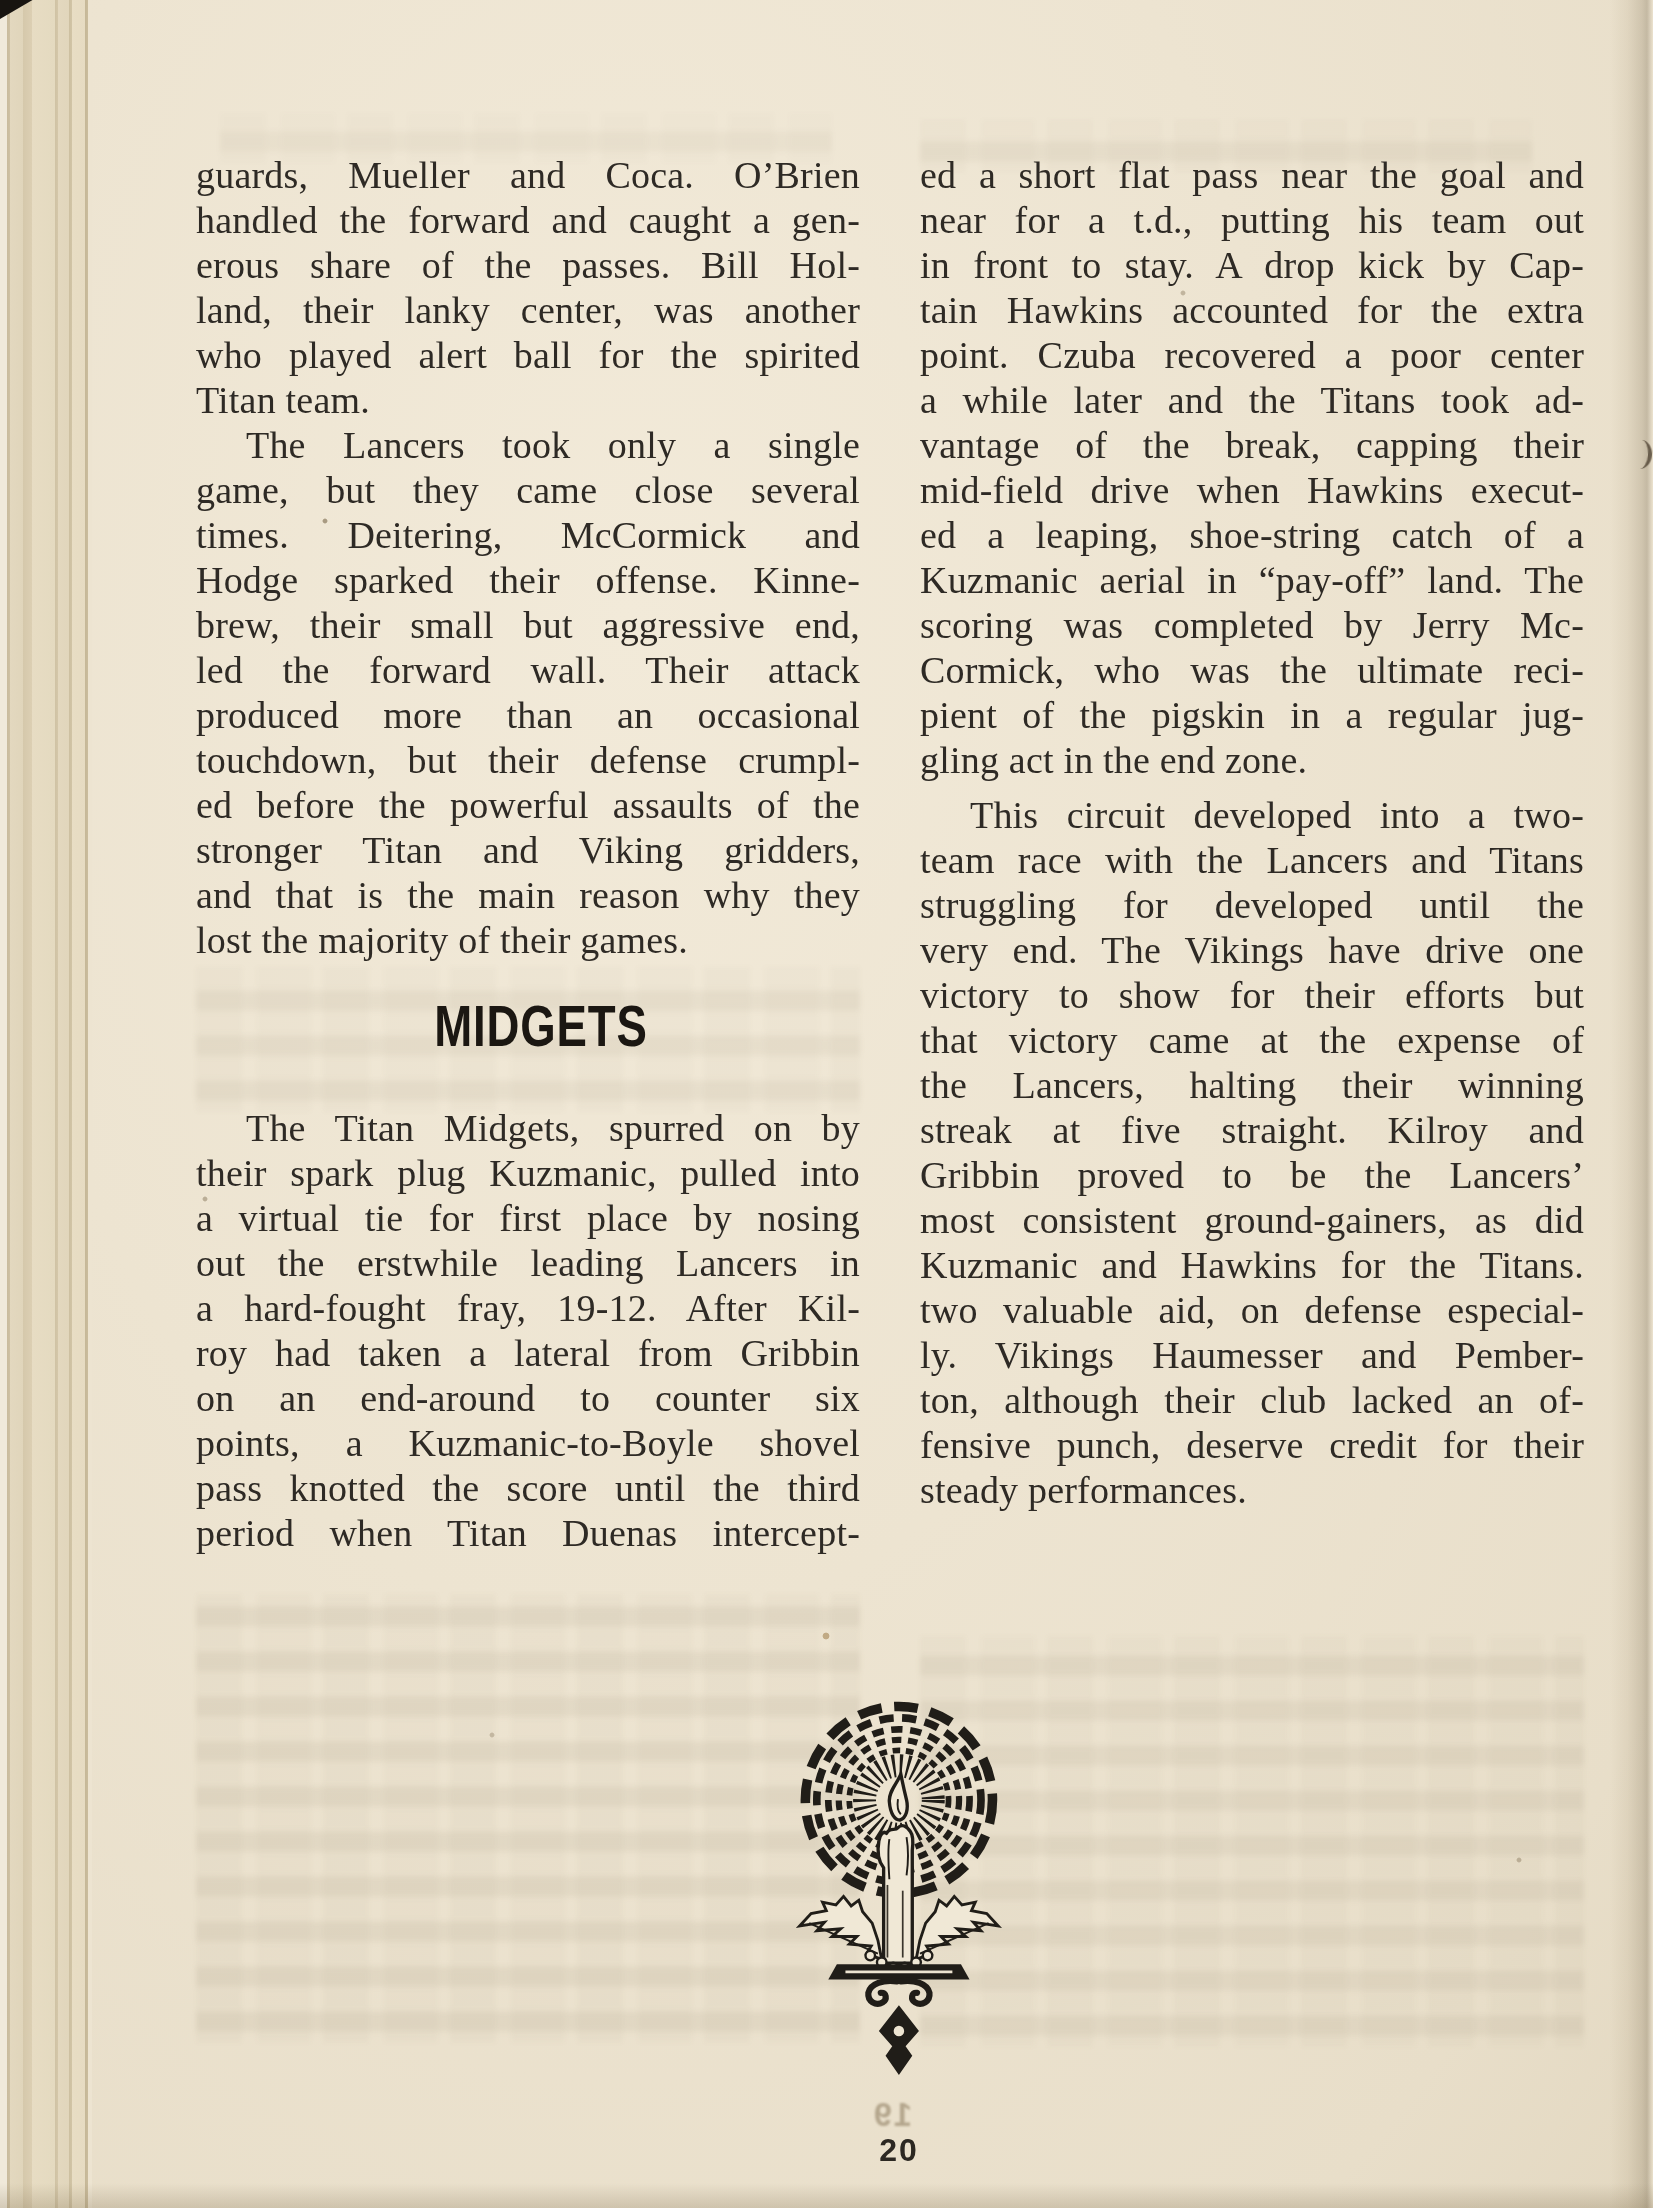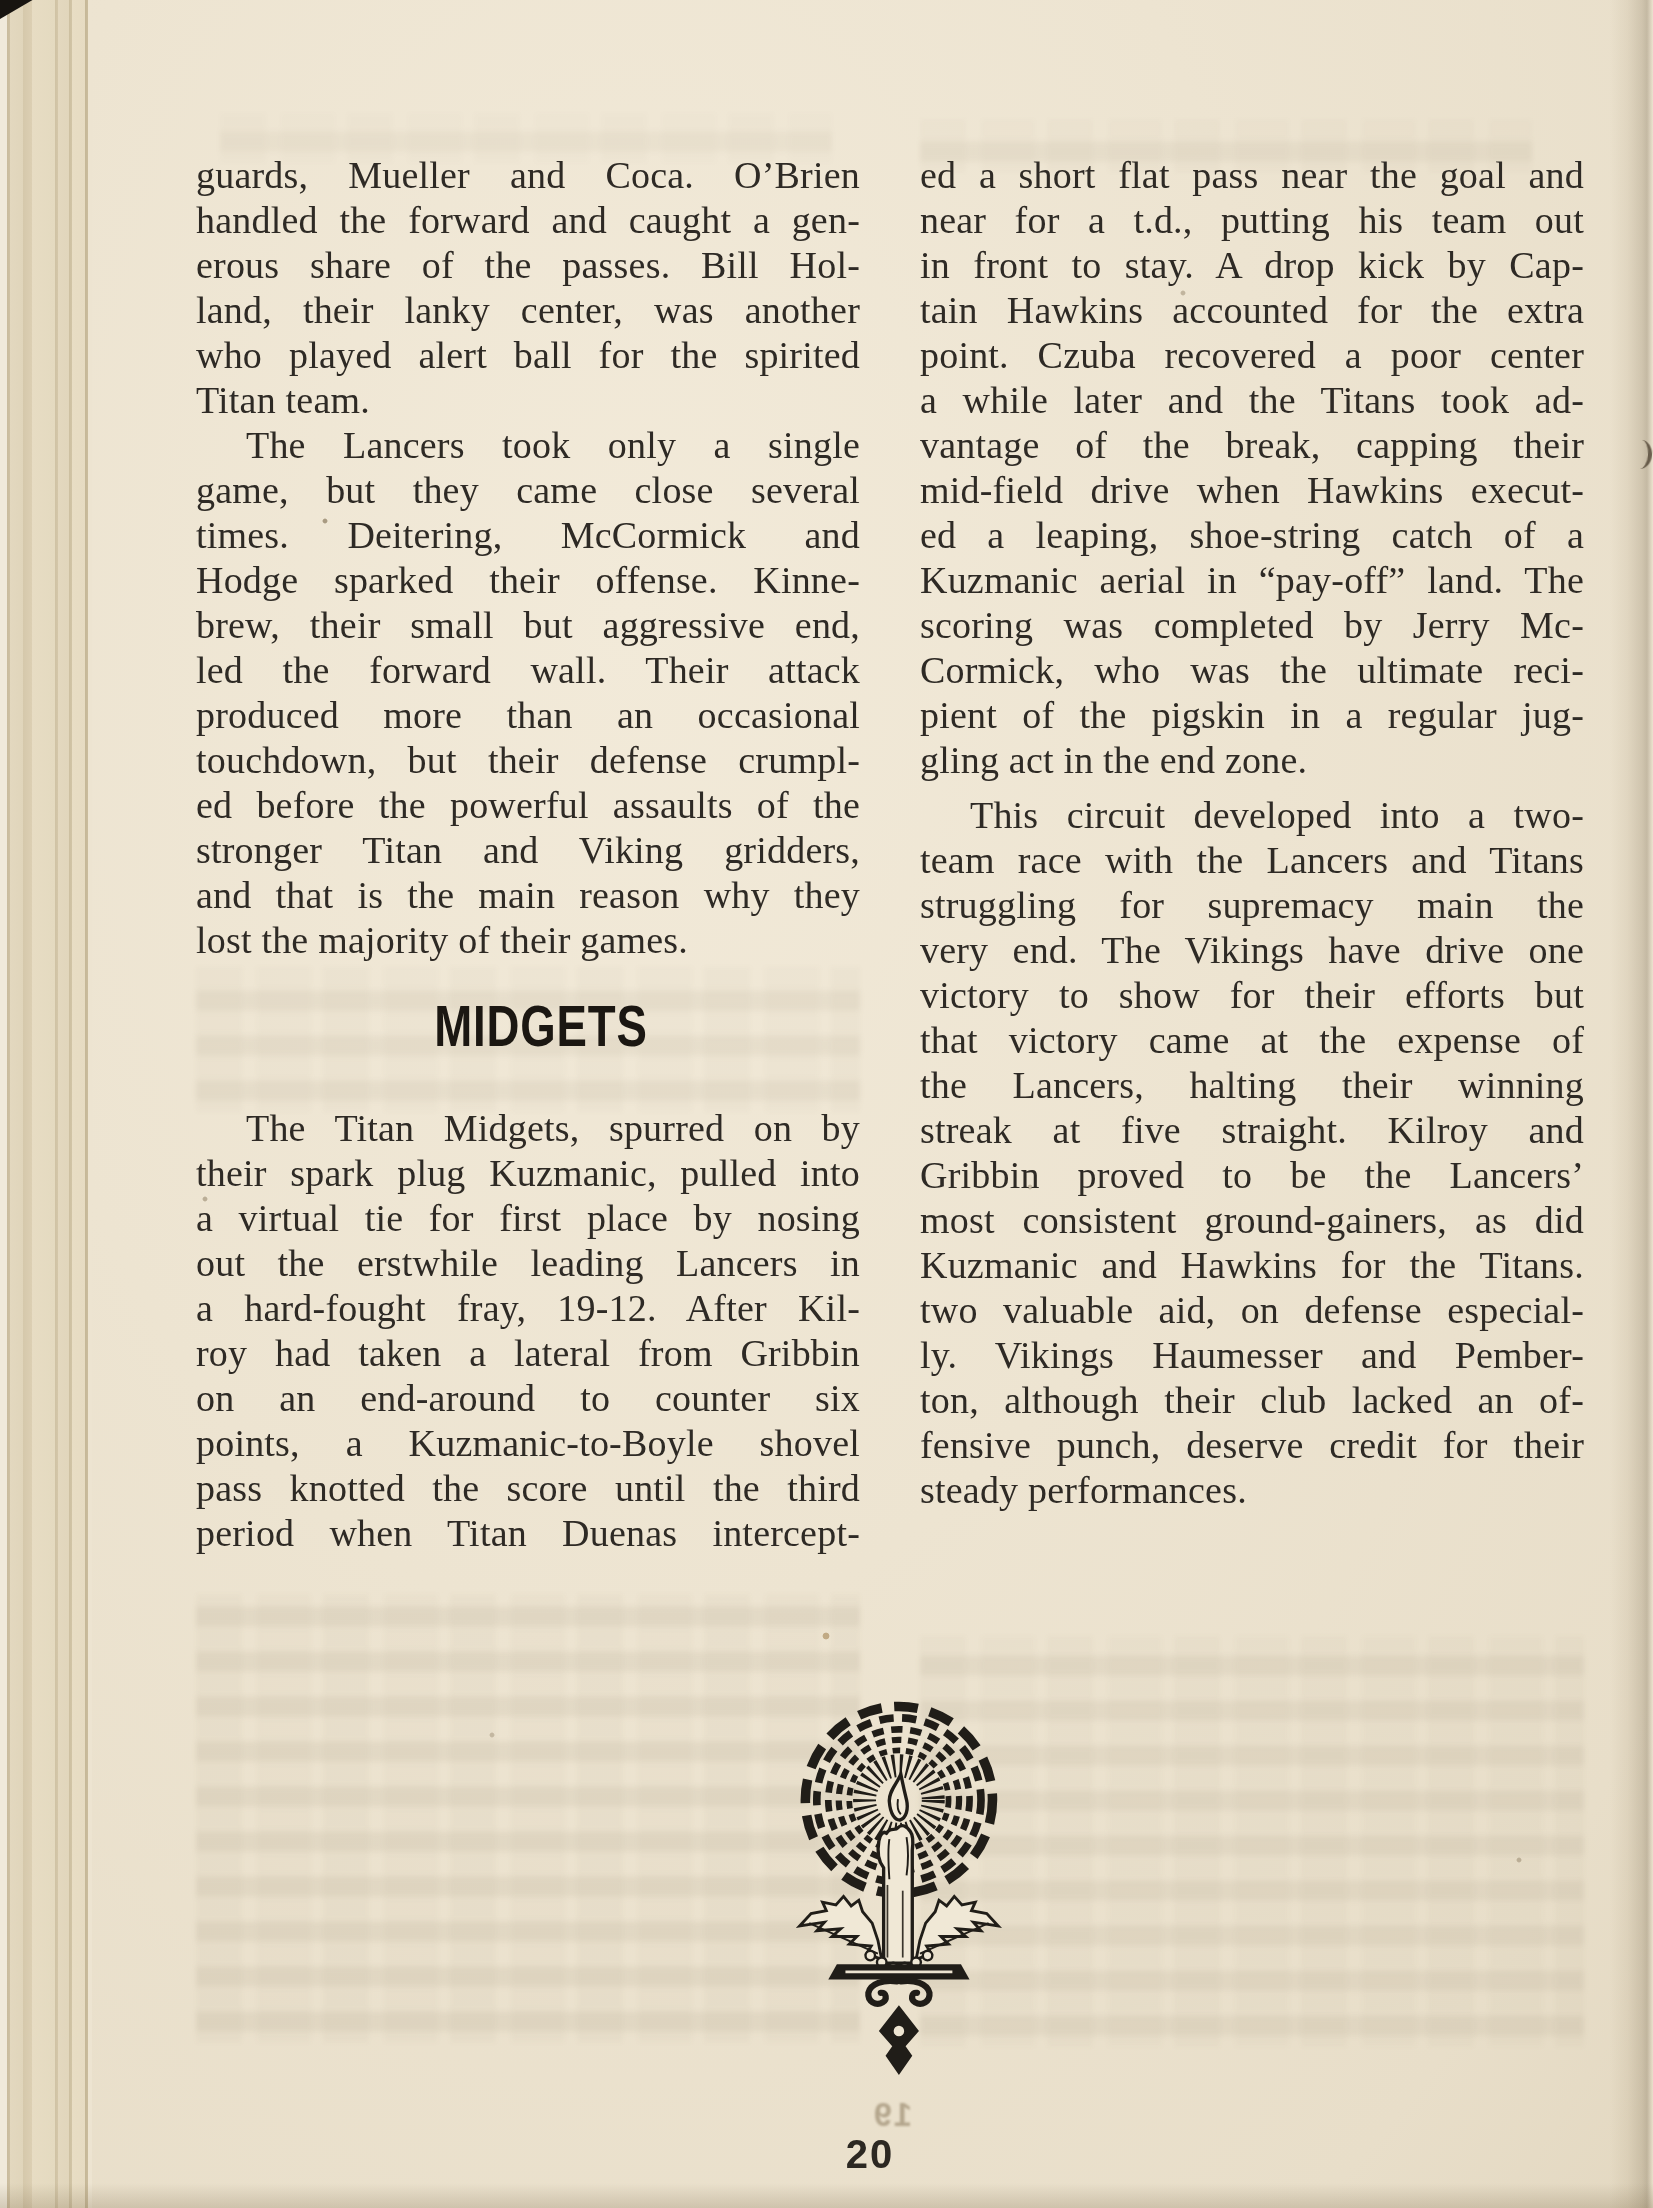--- a/index.html
+++ b/index.html
@@ -97,23 +97,23 @@
       repeating-linear-gradient(90deg,
         rgba(118,104,78,.06) 0px, rgba(118,104,78,.06) 46px,
         rgba(118,104,78,0) 46px, rgba(118,104,78,0) 61px,
         rgba(118,104,78,.05) 61px, rgba(118,104,78,.05) 115px,
         rgba(118,104,78,0) 115px, rgba(118,104,78,0) 127px);
   }
   
   .ornament{position:absolute;left:725px;top:1694px;width:344px;height:401px;}
   
   .page-num{
-    position:absolute;left:870px;top:2132px;transform:translateX(-50%);
+    position:absolute;left:899px;top:2132px;transform:translateX(-50%);
     font-family:"Liberation Sans", sans-serif;font-weight:bold;
-    font-size:40px;color:#2c2822;letter-spacing:1.9px;
+    font-size:32px;color:#2c2822;letter-spacing:1.9px;
   }
   .ghost-num{
     position:absolute;left:892px;top:2097px;transform:translateX(-50%) scaleX(-1);
     font-family:"Liberation Sans", sans-serif;font-weight:bold;
     font-size:32.5px;color:rgba(128,110,80,.5);letter-spacing:1.9px;
     filter:blur(1px);
   }
 </style>
 </head>
 <body>
@@ -182,21 +182,21 @@
       <div class="line">ed a leaping, shoe-string catch of a</div>
       <div class="line">Kuzmanic aerial in “pay-off” land. The</div>
       <div class="line">scoring was completed by Jerry Mc-</div>
       <div class="line">Cormick, who was the ultimate reci-</div>
       <div class="line">pient of the pigskin in a regular jug-</div>
       <div class="line last">gling act in the end zone.</div>
     </div>
     <div class="par gap">
       <div class="line indent">This circuit developed into a two-</div>
       <div class="line">team race with the Lancers and Titans</div>
-      <div class="line">struggling for supremacy main the</div>
+      <div class="line">struggling for developed until the</div>
       <div class="line">very end.  The Vikings have drive one</div>
       <div class="line">victory to show for their efforts but</div>
       <div class="line">that victory came at the expense of</div>
       <div class="line">the Lancers, halting their winning</div>
       <div class="line">streak at five straight.  Kilroy and</div>
       <div class="line">Gribbin proved to be the Lancers’</div>
       <div class="line">most consistent ground-gainers, as did</div>
       <div class="line">Kuzmanic and Hawkins for the Titans.</div>
       <div class="line">two valuable aid, on defense especial-</div>
       <div class="line">ly.  Vikings Haumesser and Pember-</div>

